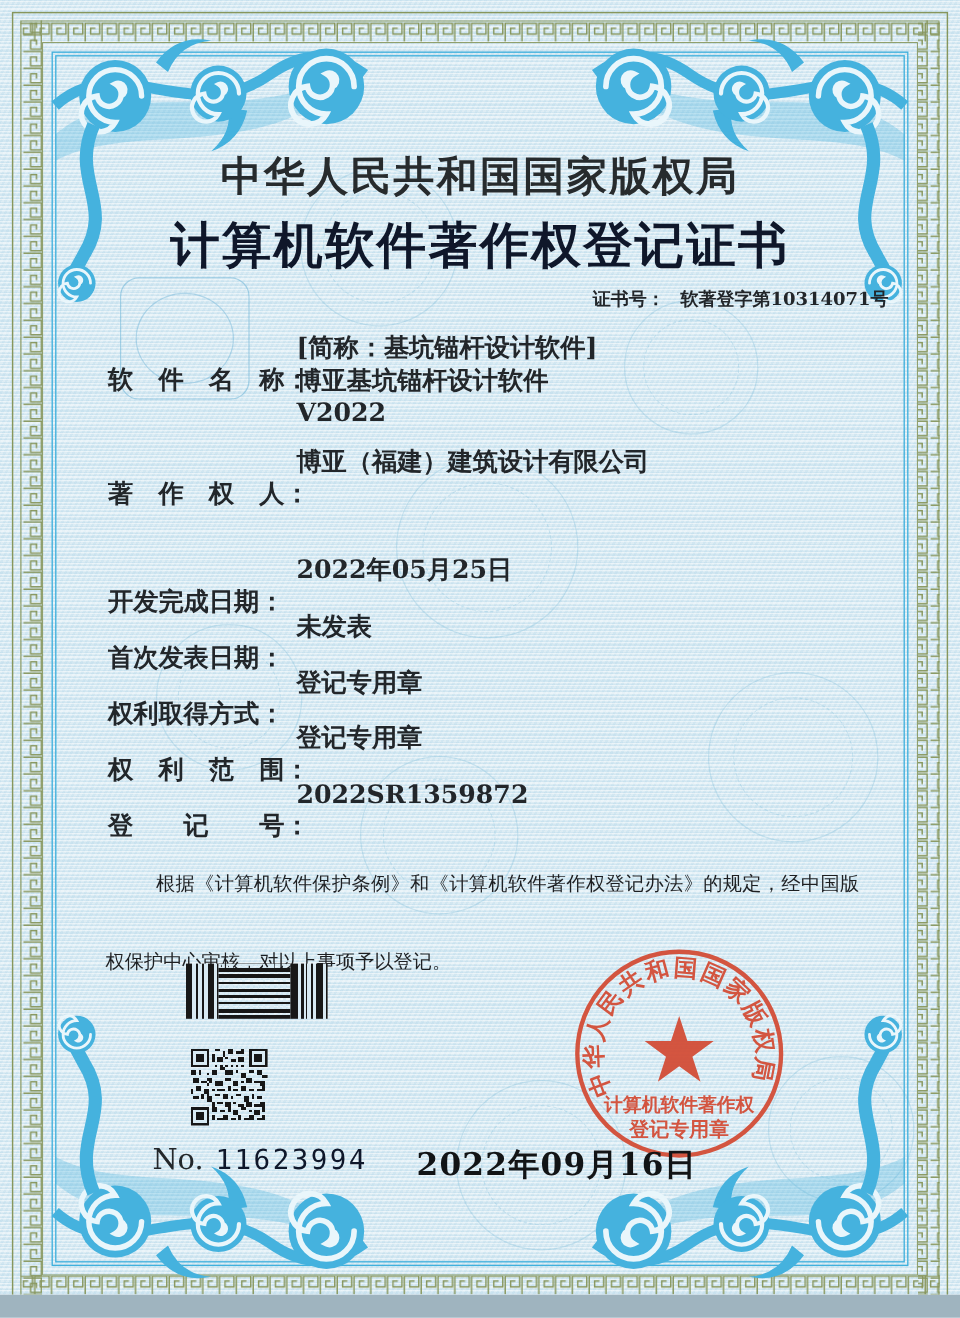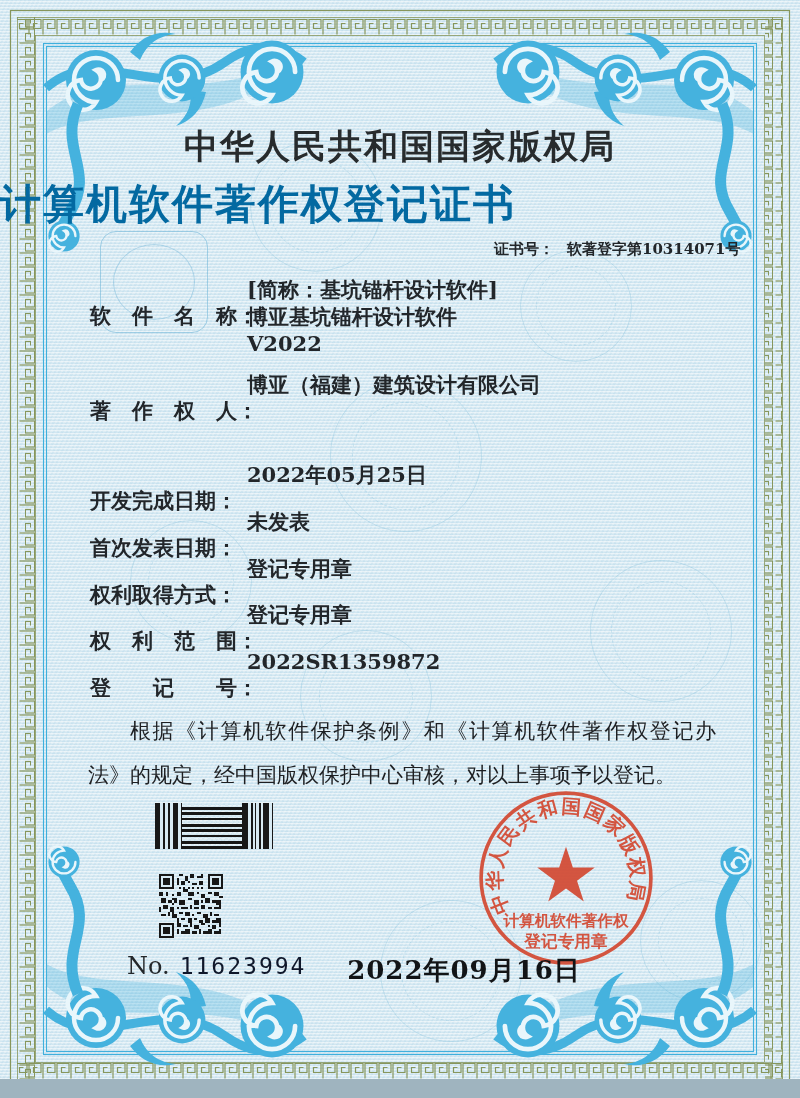--- a/index.html
+++ b/index.html
@@ -19,32 +19,32 @@
   .wm::after{content:"";position:absolute;inset:14%;border-radius:50%;
       border:1px dashed rgba(120,185,215,.28);}
   .emboss{position:absolute;left:100px;top:231px;width:106px;height:100px;
       border:1px solid rgba(110,180,215,.55);border-radius:16px;pointer-events:none;}
   .emboss::after{content:"";position:absolute;inset:12px;border-radius:50%;
       border:1px solid rgba(110,180,215,.45);}
   .border-svg,.flourish-svg,.seal-svg{position:absolute;left:0;top:0;pointer-events:none;}
 
   .authority{position:absolute;top:124px;left:0;width:100%;text-align:center;
       font-size:34px;font-weight:700;letter-spacing:2px;color:#272b2d;}
-  .cert-title{position:absolute;top:177px;left:0;width:100%;text-align:left;
-      font-size:41px;font-weight:700;letter-spacing:2px;color:#0369a1;}
+  .cert-title{position:absolute;top:177px;left:0;width:100%;text-align:center;
+      font-size:41px;font-weight:700;letter-spacing:2px;color:#0f172a;}
   .certno{position:absolute;top:240px;left:494px;font-size:15px;font-weight:700;white-space:nowrap;}
   .certno .val{margin-left:13px;}
 
   .frow{position:absolute;left:0;width:100%;font-size:21px;font-weight:700;line-height:27px;}
   .frow .lbl{position:absolute;left:90px;white-space:nowrap;margin-top:26px;}
   .frow .vals{position:absolute;left:247px;white-space:nowrap;}
   .r0{top:276px}.r1{top:371px}.r2{top:461px}.r3{top:508px}.r4{top:555px}.r5{top:601px}.r6{top:648px}
 
   .statement{position:absolute;top:688px;left:88px;width:628px;
-      font-size:21px;line-height:44px;text-align:justify;text-indent:42px;color:#1d1f22;}
+      font-size:16px;line-height:65px;text-align:justify;text-indent:42px;color:#1d1f22;}
 
   .barcode{position:absolute;left:155px;top:803px;width:118px;height:46px;display:flex;}
   .bc-left{width:27px;height:100%;
       background:repeating-linear-gradient(90deg,#181818 0 5px,#d8eaf3 5px 8px,#181818 8px 10px,#d8eaf3 10px 13px,#181818 13px 15px,#d8eaf3 15px 18px);}
   .bc-mid{flex:1;height:100%;
       background:
        repeating-linear-gradient(0deg,#171717 0 3px,rgba(0,0,0,0) 3px 5px,#171717 5px 8px,rgba(0,0,0,0) 8px 12px,#171717 12px 14px,rgba(0,0,0,0) 14px 17px),
        repeating-linear-gradient(90deg,rgba(0,0,0,0) 0 3px,#d8eaf3 3px 5px,rgba(0,0,0,0) 5px 9px,#d8eaf3 9px 12px,rgba(0,0,0,0) 12px 16px,#d8eaf3 16px 17px);}
   .bc-right{width:31px;height:100%;
       background:repeating-linear-gradient(90deg,#181818 0 6px,#d8eaf3 6px 9px,#181818 9px 11px,#d8eaf3 11px 13px,#181818 13px 14px,#d8eaf3 14px 17px,#181818 17px 19px,#d8eaf3 19px 21px);}

